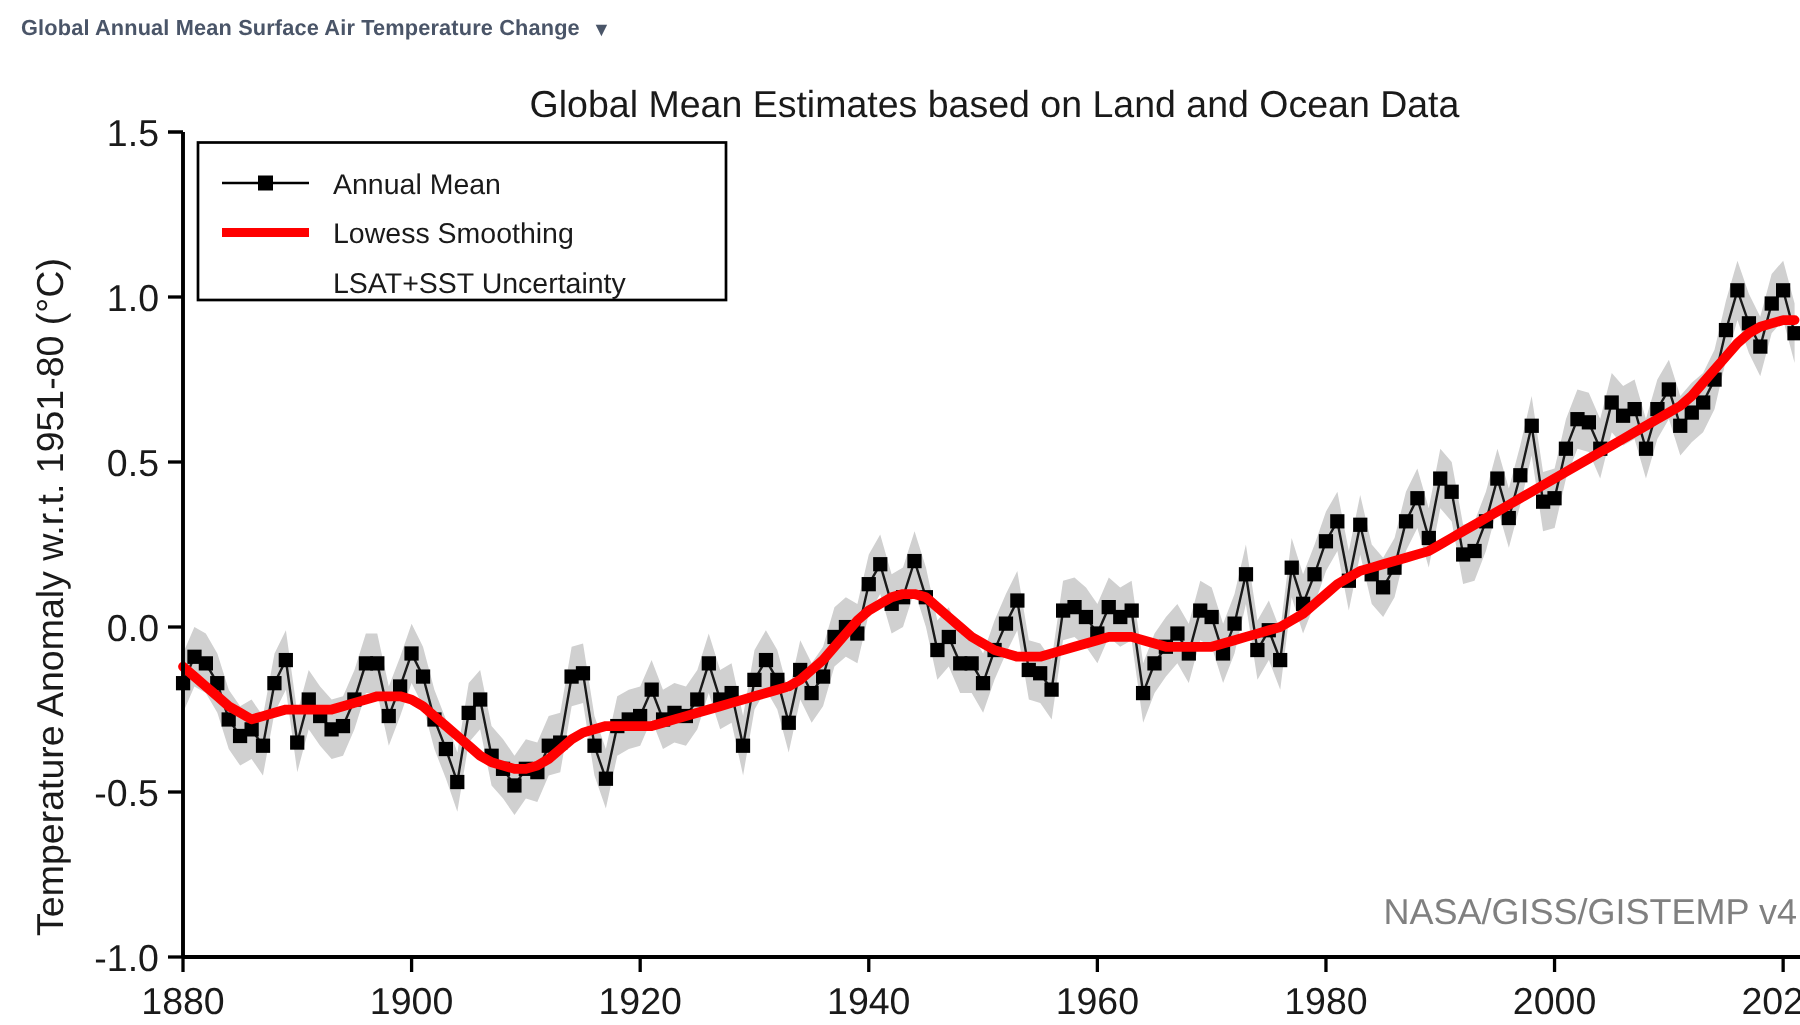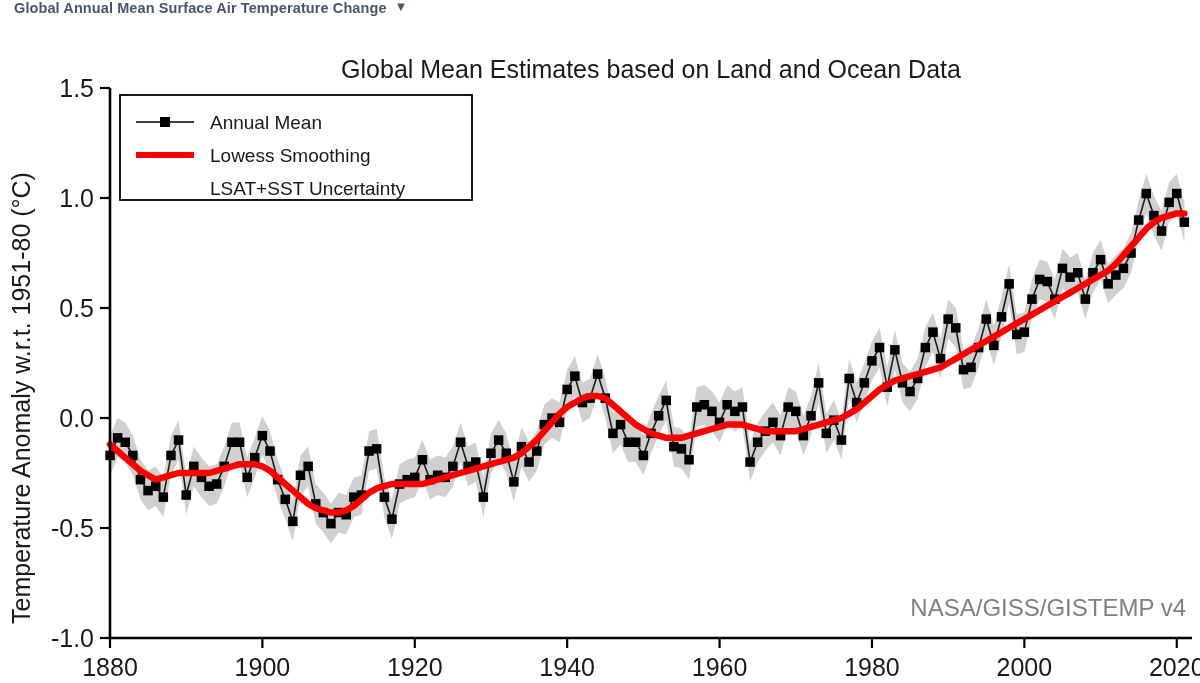--- a/index.html
+++ b/index.html
@@ -1,32 +1,32 @@
 <!DOCTYPE html>
 <html><head>
 <meta charset="utf-8">
 <style>
   html,body{margin:0;padding:0;background:#ffffff;}
   body{width:1200px;height:683px;font-family:"Liberation Sans",sans-serif;overflow:hidden;}
 
   
   #header-bar{
     position:absolute;left:0;top:0;width:1200px;height:38px;
-    background:#ffffff;display:flex;padding-left:14px;box-sizing:border-box;
+    background:#ffffff;display:flex;align-items:center;padding-left:14px;box-sizing:border-box;
   }
   #header-title{
     font-size:14.5px;font-weight:bold;color:#4a5568;letter-spacing:.1px;
     font-family:"Liberation Sans",sans-serif;white-space:nowrap;
   }
   #header-caret{
     font-size:13px;color:#4a5568;margin-left:8px;line-height:1;
   }
 
   
-  #figure{position:absolute;left:0;top:38px;width:961px;height:645px;}
+  #figure{position:absolute;left:12px;top:38px;width:961px;height:645px;}
   #fig-svg{display:block;}
 
   .chart-title{font-family:"Liberation Sans",sans-serif;font-size:25px;fill:#1a1a1a;}
   .axis-label{font-family:"Liberation Sans",sans-serif;font-size:25px;fill:#1a1a1a;}
   .tick-text{font-family:"Liberation Sans",sans-serif;font-size:25px;fill:#1a1a1a;}
   .legend-text{font-family:"Liberation Sans",sans-serif;font-size:19px;fill:#1a1a1a;}
   .credit-text{font-family:"Liberation Sans",sans-serif;font-size:24px;fill:#808080;}
   .spine{stroke:#000000;stroke-width:2.6;fill:none;}
   .tickmark{stroke:#000000;stroke-width:2.2;}
   .legend-box{fill:#ffffff;stroke:#000000;stroke-width:1.8;}

